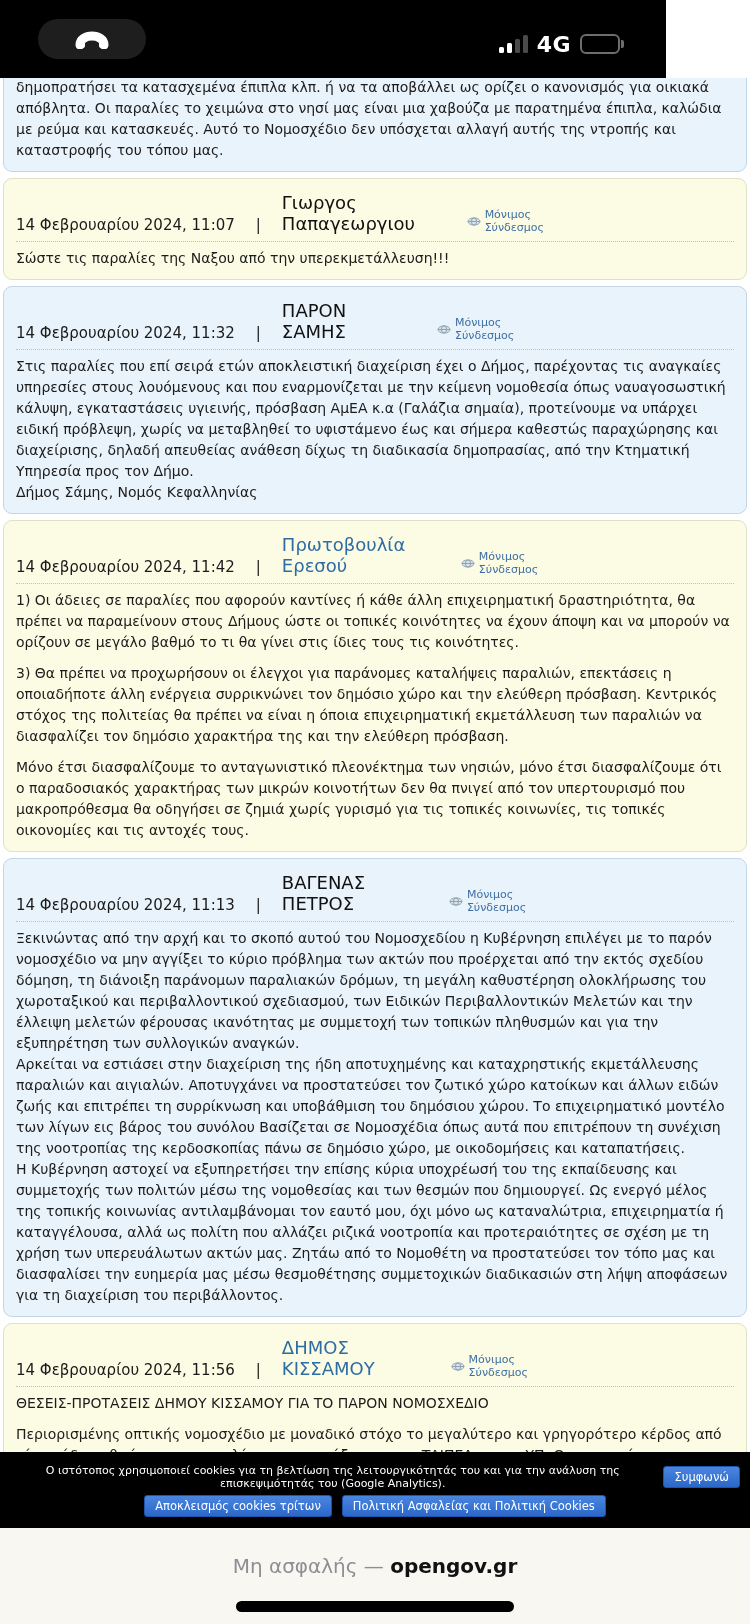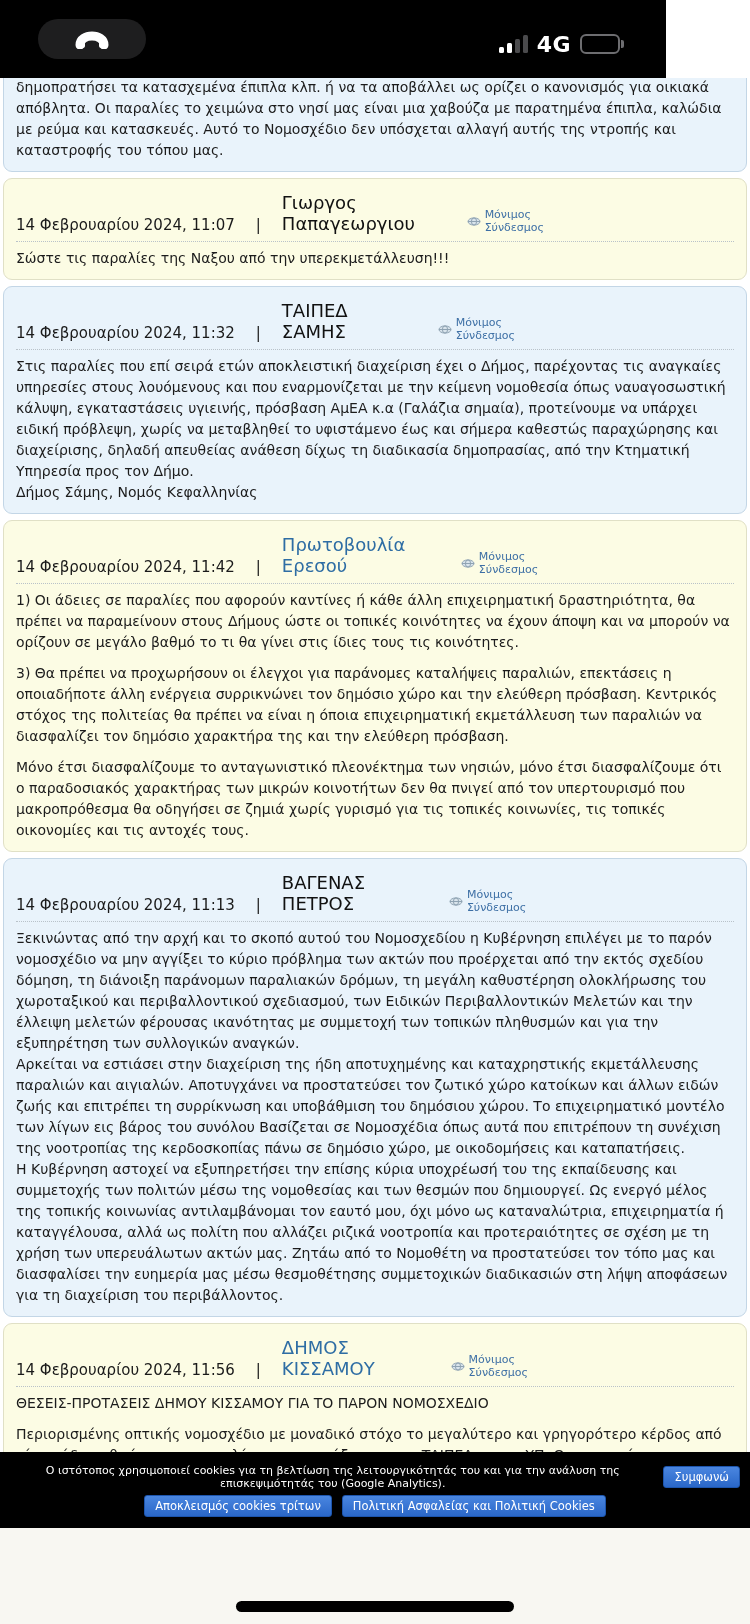--- a/index.html
+++ b/index.html
@@ -129,21 +129,21 @@
         </a>
       </header>
       <div class="comment-body">
           <p>Σώστε τις παραλίες της Ναξου από την υπερεκμετάλλευση!!!</p>
         </div>
     </article>
       <article class="comment blue">
       <header class="comment-header">
         <span class="c-date">14 Φεβρουαρίου 2024, 11:32</span>
         <span class="c-sep">|</span>
-        <span class="c-author">ΤΑΙΠΕΔ ΣΑΜΗΣ</span>
+        <span class="c-author">ΠΑΡΟΝ ΣΑΜΗΣ</span>
         <a class="c-permalink">
           <svg class="permalink-icon" width="14" height="9" viewBox="0 0 14 9">
             <ellipse cx="7" cy="4.5" rx="6" ry="3.6" fill="#d9e4ec" stroke="#8fa3b3" stroke-width="1"></ellipse>
             <line x1="1" y1="4.5" x2="13" y2="4.5" stroke="#8fa3b3" stroke-width="1"></line>
             <ellipse cx="7" cy="4.5" rx="2.6" ry="3.6" fill="none" stroke="#8fa3b3" stroke-width="1"></ellipse>
           </svg>
           <span class="c-permalink-label">Μόνιμος Σύνδεσμος</span>
         </a>
       </header>
       <div class="comment-body">
@@ -222,16 +222,21 @@
       <span class="cookie-msg">Ο ιστότοπος χρησιμοποιεί cookies για τη βελτίωση της λειτουργικότητάς του και για την ανάλυση της επισκεψιμότητάς του (Google Analytics).</span>
       <button class="cookie-btn">Συμφωνώ</button>
     </div>
     <div class="cookie-row2">
       <button class="cookie-btn">Αποκλεισμός cookies τρίτων</button>
       <button class="cookie-btn">Πολιτική Ασφαλείας και Πολιτική Cookies</button>
     </div>
   </div>
 
   <div class="bottom-bar">
+    <div class="url-line">
+      <span class="url-insecure">Μη ασφαλής</span>
+      <span class="url-insecure">—</span>
+      <span class="url-domain">opengov.gr</span>
+    </div>
     <div class="home-indicator"></div>
   </div>
 
 </div>
 
 </body></html>

